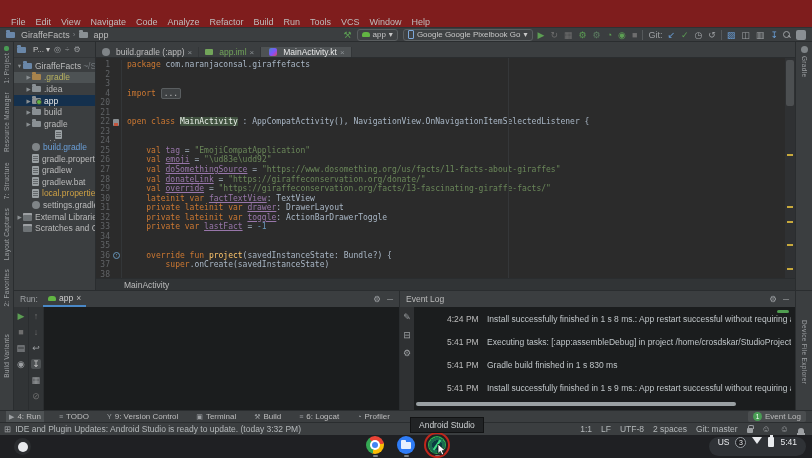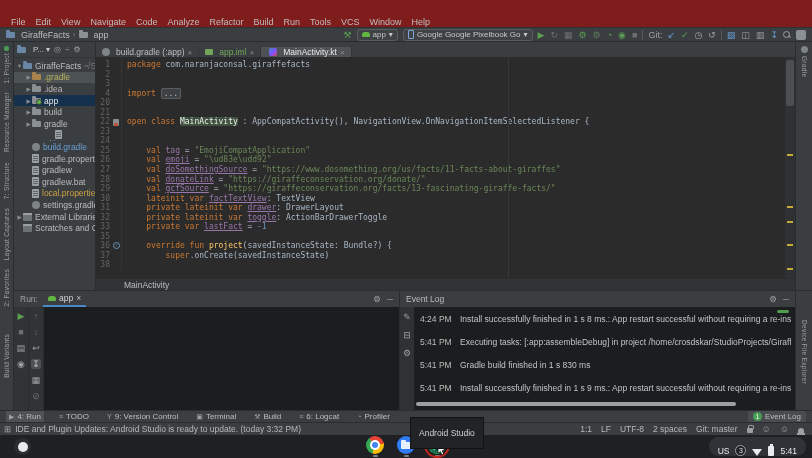--- a/index.html
+++ b/index.html
@@ -99,21 +99,21 @@
   .run-body{flex:1;display:flex;min-height:0;}
   .icol{width:15px;flex:none;background:#313436;border-right:1px solid #2a2d2f;display:flex;flex-direction:column;
         align-items:center;padding-top:4px;gap:6px;}
   .icol .tbi.sel{background:#4e5254;border-radius:2px;padding:0 1px;}
   .console{flex:1;background:#1b1d1e;}
   .event-log{flex:1;display:flex;flex-direction:column;min-width:0;}
   .el-body{flex:1;display:flex;min-height:0;background:#1b1d1e;position:relative;}
   .el-tools{width:14px;flex:none;background:#2f3133;display:flex;flex-direction:column;align-items:center;padding-top:5px;gap:8px;}
   .el-list{flex:1;padding:7px 4px 0 6px;overflow:hidden;}
   .el-entry{display:flex;height:23px;font-size:8.5px;color:#c0c6c9;white-space:nowrap;overflow:hidden;}
-  .el-time{width:40px;flex:none;color:#bdbdbd;}
+  .el-time{width:40px;flex:none;color:#bdbdbd;margin-left:27px;}
   .el-progress{position:absolute;right:6px;top:3px;width:12px;height:3px;border-radius:2px;background:#4f9d50;}
   .el-scroll{position:absolute;left:16px;bottom:4px;width:320px;height:4px;border-radius:2px;background:#9aa0a3;}
   
   .toolwinbar{height:12px;background:#3b3e40;border-top:1px solid #2a2d2f;display:flex;align-items:center;
               padding:0 6px;gap:12px;font-size:8px;flex:none;}
   .twitem{display:flex;align-items:center;gap:3px;color:#bdbdbd;cursor:default;padding:0 3px;height:100%;}
   .twitem.active{background:#4e5254;}
   .twitem .twi{font-size:7px;color:#9da0a3;}
   .eventlog-btn{margin-left:auto;display:flex;align-items:center;gap:3px;background:#4a4d4f;border-radius:2px;
                 padding:0 5px;height:11px;cursor:default;}
@@ -140,29 +140,29 @@
   .i-chrome::before{content:"";position:absolute;inset:4px;background:#fff;border-radius:50%;}
   .i-chrome::after{content:"";position:absolute;inset:6px;background:#4285f4;border-radius:50%;}
   .i-files{width:18px;height:18px;border-radius:50%;background:#2f7cf6;position:relative;}
   .i-files::after{content:"";position:absolute;left:4px;top:6px;width:10px;height:7px;background:#e8f0fe;border-radius:1px;}
   .i-files::before{content:"";position:absolute;left:4px;top:4px;width:5px;height:3px;background:#e8f0fe;border-radius:1px 1px 0 0;}
   .i-astudio{width:18px;height:18px;border-radius:50%;background:radial-gradient(circle at 50% 52%,#0b3b42 0 38%,#1a6b4f 38% 62%,#2bb24c 62% 100%);position:relative;}
   .i-astudio::after{content:"";position:absolute;left:8px;top:3px;width:2px;height:12px;background:#3ddc84;transform:rotate(35deg);}
   .red-ring{position:absolute;left:-4px;top:-4px;width:26px;height:26px;border:2.5px solid #c1261c;border-radius:50%;pointer-events:none;}
   .cursor-arrow{position:absolute;left:9px;top:8px;z-index:5;}
   .tray{position:absolute;right:6px;top:2px;height:19px;border-radius:10px;background:#2f3236;display:flex;
-        align-items:flex-end;gap:6px;padding:0 9px;color:#e8eaed;font-size:8.5px;}
+        align-items:flex-start;gap:6px;padding:0 9px;color:#e8eaed;font-size:8.5px;}
   .tray-badge{width:11px;height:11px;border-radius:50%;border:1px solid #9aa0a6;background:#202124;color:#e8eaed;
               font-size:7px;line-height:10px;text-align:center;}
   .i-wifi{width:0;height:0;border-left:5px solid transparent;border-right:5px solid transparent;border-top:7px solid #e8eaed;}
   .i-batt{width:6px;height:10px;background:#e8eaed;border-radius:1px;position:relative;}
   .i-batt::before{content:"";position:absolute;top:-2px;left:1.5px;width:3px;height:2px;background:#e8eaed;}
   
   .tooltip{position:absolute;left:410px;top:417px;background:#212325;border:1px solid #121314;color:#cfd2d4;
-           font-size:8.5px;padding:10px 8px;z-index:60;white-space:nowrap;}
+           font-size:8.5px;padding:2px 8px;z-index:60;white-space:nowrap;}
   .g-green{color:#5c9e53;} .g-gray{color:#9da0a3;}
 </style>
 </head>
 <body>
 
 <div class="screen">
 
   <div class="menubar">
     <div id="menu-items" style="display:flex;">
         <span class="menu-item">File</span>
@@ -376,25 +376,26 @@
                 <div class="cl"><span class="num">4</span><span class="gut"></span><span><span class="k">import </span><span class="fold">...</span></span></div>
                 <div class="cl"><span class="num">20</span><span class="gut"></span><span></span></div>
                 <div class="cl"><span class="num">21</span><span class="gut"></span><span></span></div>
                 <div class="cl"><span class="num">22</span><span class="gut"><span class="g-activity"></span></span><span><span class="k">open class </span><span class="hl">MainActivity</span><span class="p"> : AppCompatActivity(), NavigationView.OnNavigationItemSelectedListener {</span></span></div>
                 <div class="cl"><span class="num">23</span><span class="gut"></span><span></span></div>
                 <div class="cl"><span class="num">24</span><span class="gut"></span><span></span></div>
                 <div class="cl"><span class="num">25</span><span class="gut"></span><span><span class="k">    val </span><span class="pr">tag</span><span class="p"> = </span><span class="s">"EmojiCompatApplication"</span></span></div>
                 <div class="cl"><span class="num">26</span><span class="gut"></span><span><span class="k">    val </span><span class="pru">emoji</span><span class="p"> = </span><span class="s">"\ud83e\udd92"</span></span></div>
                 <div class="cl"><span class="num">27</span><span class="gut"></span><span><span class="k">    val </span><span class="pru">doSomethingSource</span><span class="p"> = </span><span class="s">"https://www.dosomething.org/us/facts/11-facts-about-giraffes"</span></span></div>
                 <div class="cl"><span class="num">28</span><span class="gut"></span><span><span class="k">    val </span><span class="pru">donateLink</span><span class="p"> = </span><span class="s">"https://giraffeconservation.org/donate/"</span></span></div>
-                <div class="cl"><span class="num">29</span><span class="gut"></span><span><span class="k">    val </span><span class="pru">gcfSource</span><span class="p"> = </span><span class="s">"https://giraffeconservation.org/facts/13-fascinating-giraffe-facts/"</span></span></div>
+                <div class="cl"><span class="num">29</span><span class="gut"></span><span><span class="k">    val </span><span class="pru">override</span><span class="p"> = </span><span class="s">"https://giraffeconservation.org/facts/13-fascinating-giraffe-facts/"</span></span></div>
                 <div class="cl"><span class="num">30</span><span class="gut"></span><span><span class="k">    lateinit var </span><span class="pru">factTextView</span><span class="p">: TextView</span></span></div>
                 <div class="cl"><span class="num">31</span><span class="gut"></span><span><span class="k">    private lateinit var </span><span class="pru">drawer</span><span class="p">: DrawerLayout</span></span></div>
                 <div class="cl"><span class="num">32</span><span class="gut"></span><span><span class="k">    private lateinit var </span><span class="pru">toggle</span><span class="p">: ActionBarDrawerToggle</span></span></div>
                 <div class="cl"><span class="num">33</span><span class="gut"></span><span><span class="k">    private var </span><span class="pru">lastFact</span><span class="p"> = </span><span class="n">-1</span></span></div>
+                <div class="cl"><span class="num">34</span><span class="gut"></span><span></span></div>
                 <div class="cl"><span class="num">35</span><span class="gut"></span><span></span></div>
                 <div class="cl"><span class="num">36</span><span class="gut"><span class="g-override">↑</span></span><span><span class="k">    override fun </span><span class="fn">project</span><span class="p">(savedInstanceState: Bundle?) {</span></span></div>
                 <div class="cl"><span class="num">37</span><span class="gut"></span><span><span class="k">        super</span><span class="p">.onCreate(savedInstanceState)</span></span></div>
                 <div class="cl"><span class="num">38</span><span class="gut"></span><span></span></div>
               </div>
             <div class="estripe">
               <div class="ethumb"></div>
               <div class="etick" style="top:96px"></div>
               <div class="etick" style="top:148px"></div>
               <div class="etick" style="top:163px"></div>

